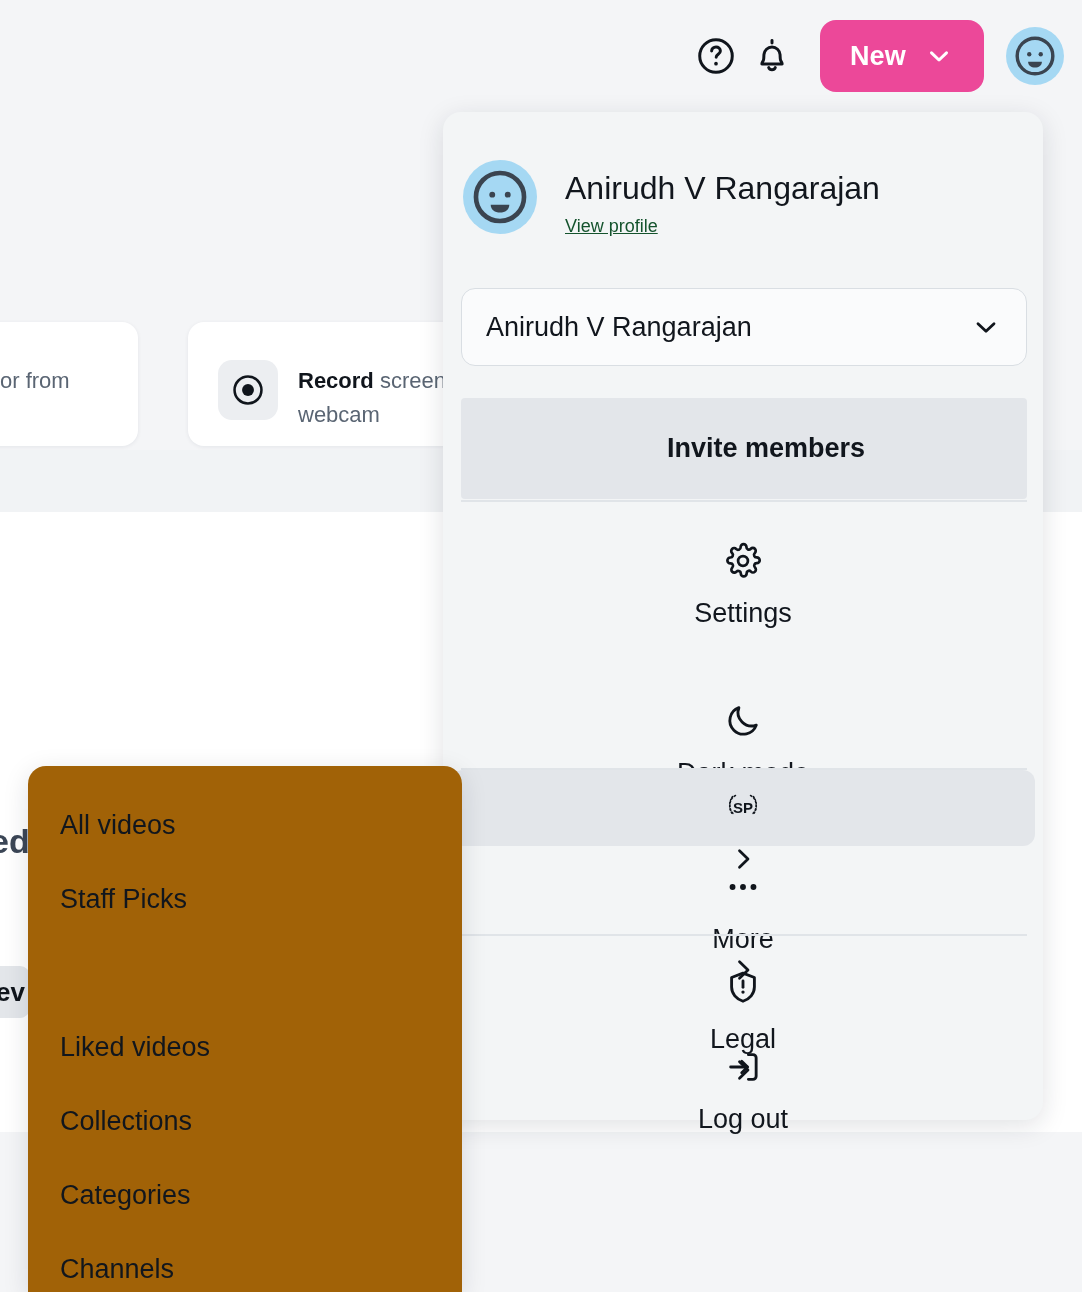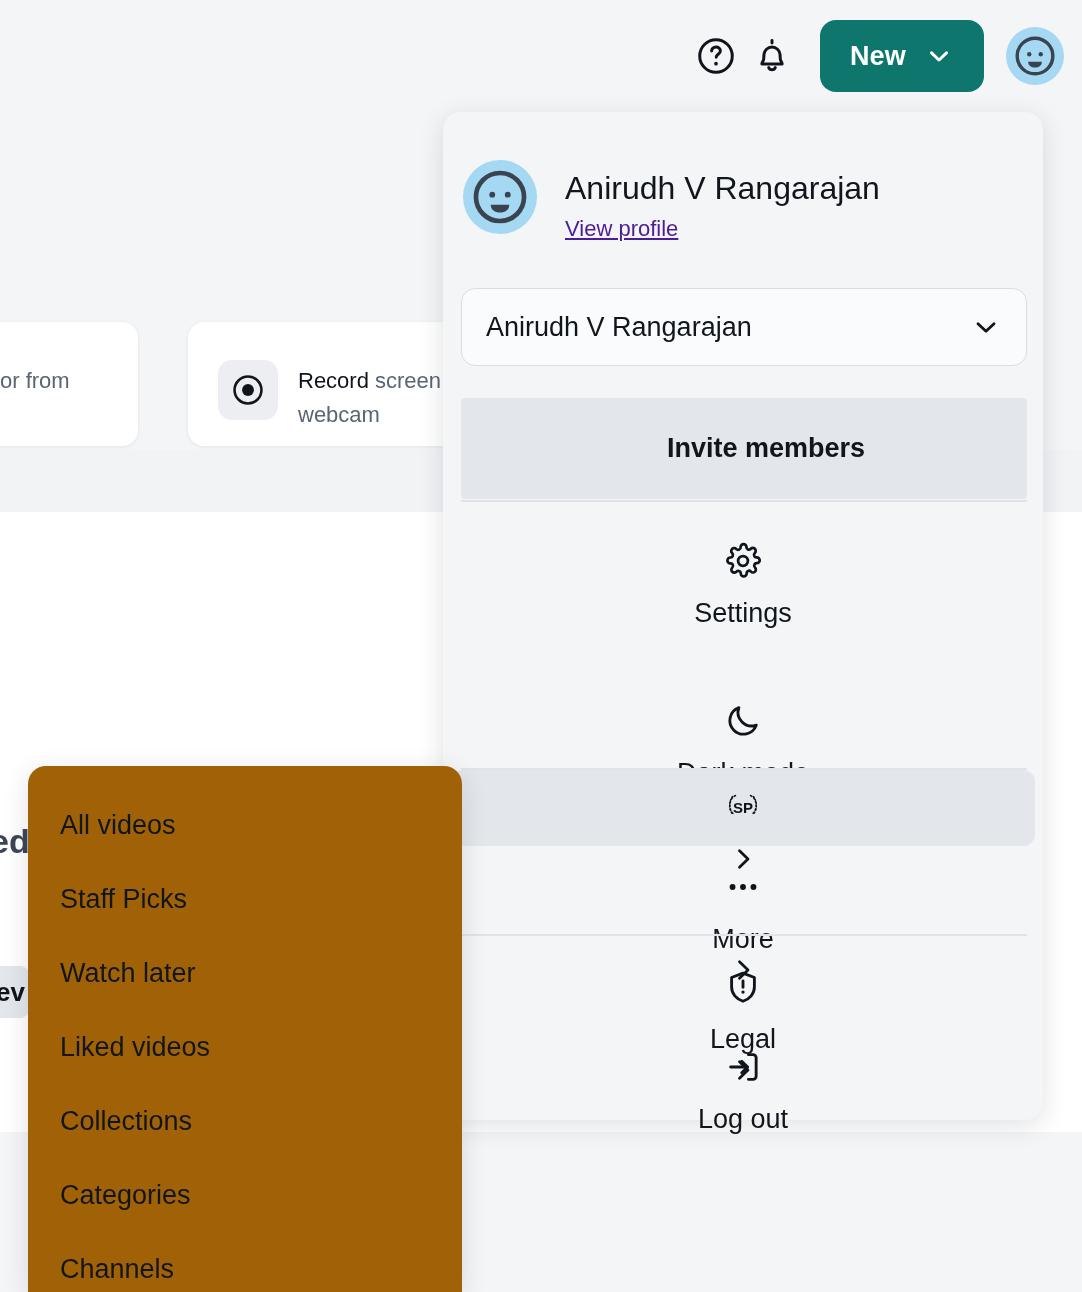--- a/index.html
+++ b/index.html
@@ -45,21 +45,21 @@
   }
   .rec-icon-box {
     position: absolute; left: 30px; top: 38px; width: 60px; height: 60px;
     background: #eceef1; border-radius: 14px;
     display: flex; align-items: center; justify-content: center;
   }
   .rec-text {
     position: absolute; left: 110px; top: 42px; width: 240px;
     font-size: 22px; line-height: 34px; color: #5a6573;
   }
-  .rec-text b { color: #10151c; font-weight: 400; }
+  .rec-text b { color: #10151c; font-weight: 700; }
 
   .bg-heading {
     position: absolute; left: -10px; top: 822px;
     font-size: 34px; font-weight: 700; color: #3b4656; white-space: nowrap;
   }
   .bg-chip {
     position: absolute; left: -60px; top: 966px; width: 90px; height: 52px;
     background: #e3e6ea; border-radius: 10px;
   }
   .bg-chip span {
@@ -73,21 +73,21 @@
     display: flex; align-items: center; justify-content: flex-end;
     padding-right: 18px; gap: 0;
   }
   .icon-btn {
     width: 56px; height: 56px; display: flex; align-items: center;
     justify-content: center; cursor: pointer;
   }
   .new-btn {
     margin-left: 20px; margin-right: 22px;
     height: 72px; padding: 16px 30px;
-    background: #0f766e; border-radius: 16px;
+    background: #ec4899; border-radius: 16px;
     display: flex; align-items: center; gap: 18px; cursor: pointer;
   }
   .new-btn .lbl { color:#fff; font-size: 27px; font-weight: 700; letter-spacing:.2px;}
   .avatar-top {
     width: 58px; height: 58px; border-radius: 50%;
     background: #a5d8f3; display:flex; align-items:center; justify-content:center;
     cursor: pointer;
   }
 
   
@@ -103,21 +103,21 @@
     position: absolute; left: 20px; top: 48px; width: 74px; height: 74px;
     border-radius: 50%; background: #a5d8f3;
     display: flex; align-items: center; justify-content: center;
   }
   .dd-name {
     position: absolute; left: 122px; top: 58px;
     font-size: 32px; color: #11161d; white-space: nowrap;
   }
   .dd-viewprofile {
     position: absolute; left: 122px; top: 104px;
-    font-size: 22px; color: #4c1d95; text-decoration: underline;
+    font-size: 18px; color: #14532d; text-decoration: underline;
     cursor: pointer; white-space: nowrap;
   }
   .dd-select {
     position: absolute; left: 18px; top: 176px; width: 566px; height: 78px;
     background: #fafbfc; border: 1px solid #d9dee3; border-radius: 14px;
     display: flex; align-items: center; padding: 0 24px; cursor: pointer;
   }
   .dd-select .val { font-size: 27px; color: #11161d; flex: 1; }
   .dd-invite {
     position: absolute; left: 18px; top: 286px; width: 566px; height: 101px;
@@ -351,23 +351,20 @@
     </div>
   </div>
 
   <div class="submenu">
     <div class="sub-item" style="top:22px">
       <span class="lbl">All videos</span>
     </div>
     <div class="sub-item" style="top:96px">
       <span class="lbl">Staff Picks</span>
     </div>
-    <div class="sub-item" style="top:170px">
-      <span class="lbl">Watch later</span>
-    </div>
     <div class="sub-item" style="top:244px">
       <span class="lbl">Liked videos</span>
     </div>
     <div class="sub-item" style="top:318px">
       <span class="lbl">Collections</span>
     </div>
     <div class="sub-item" style="top:392px">
       <span class="lbl">Categories</span>
     </div>
     <div class="sub-item" style="top:466px">

